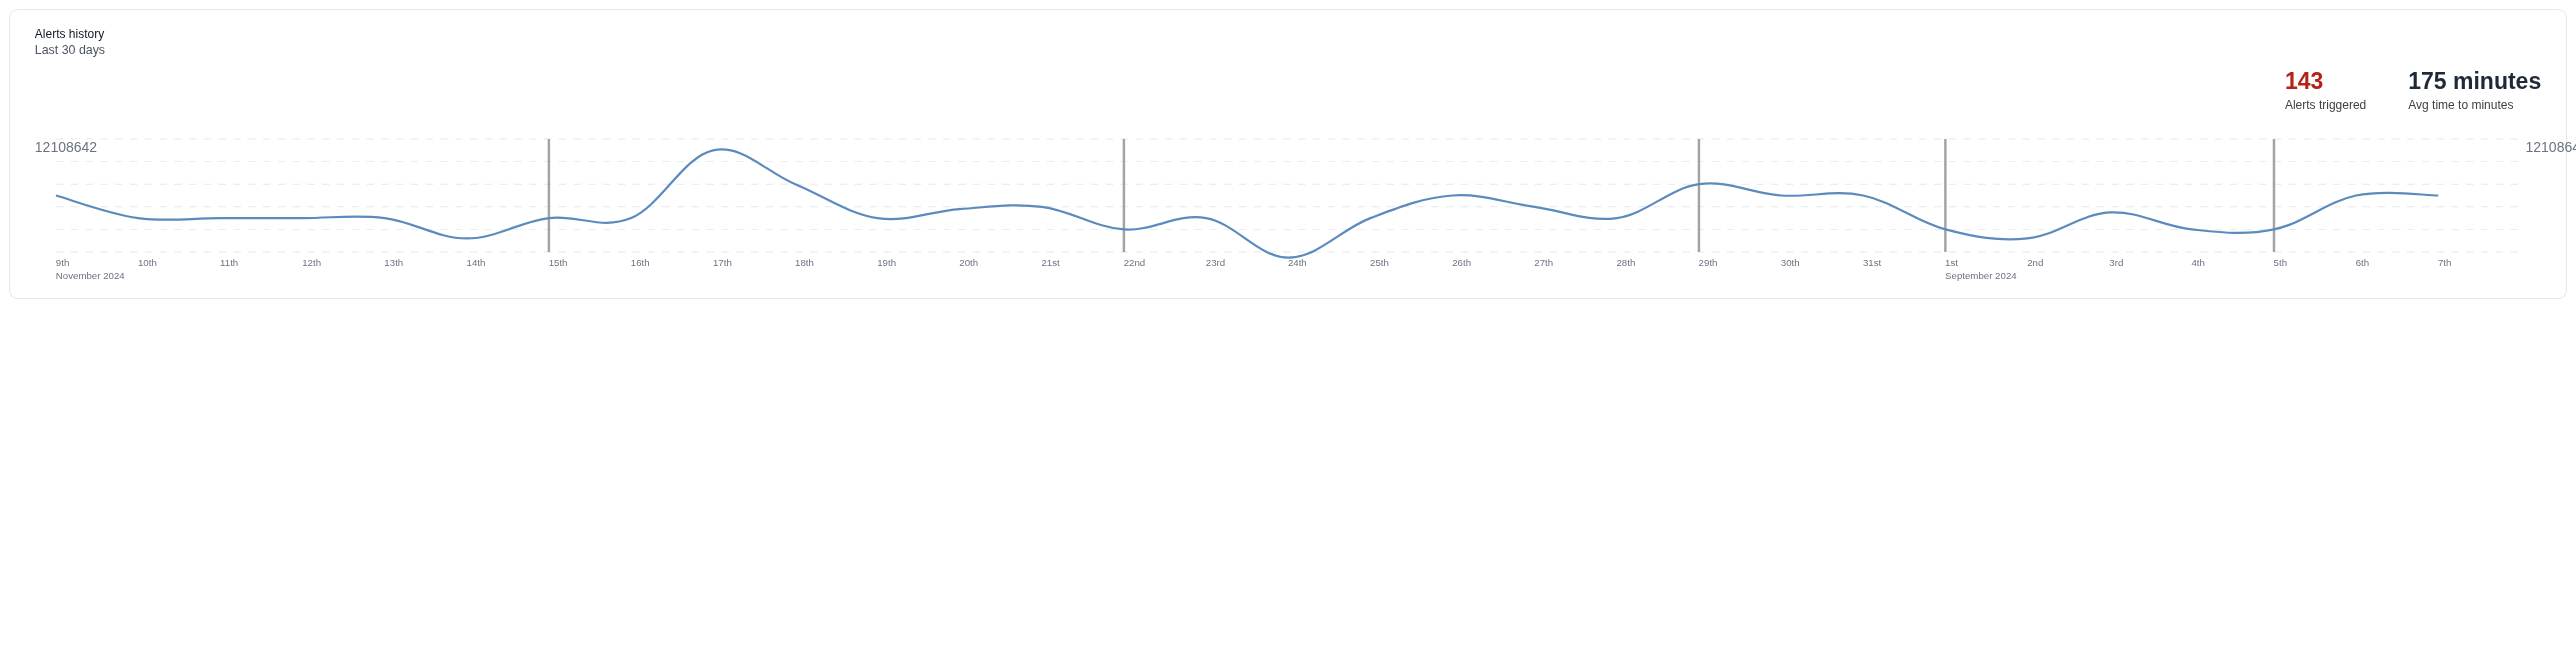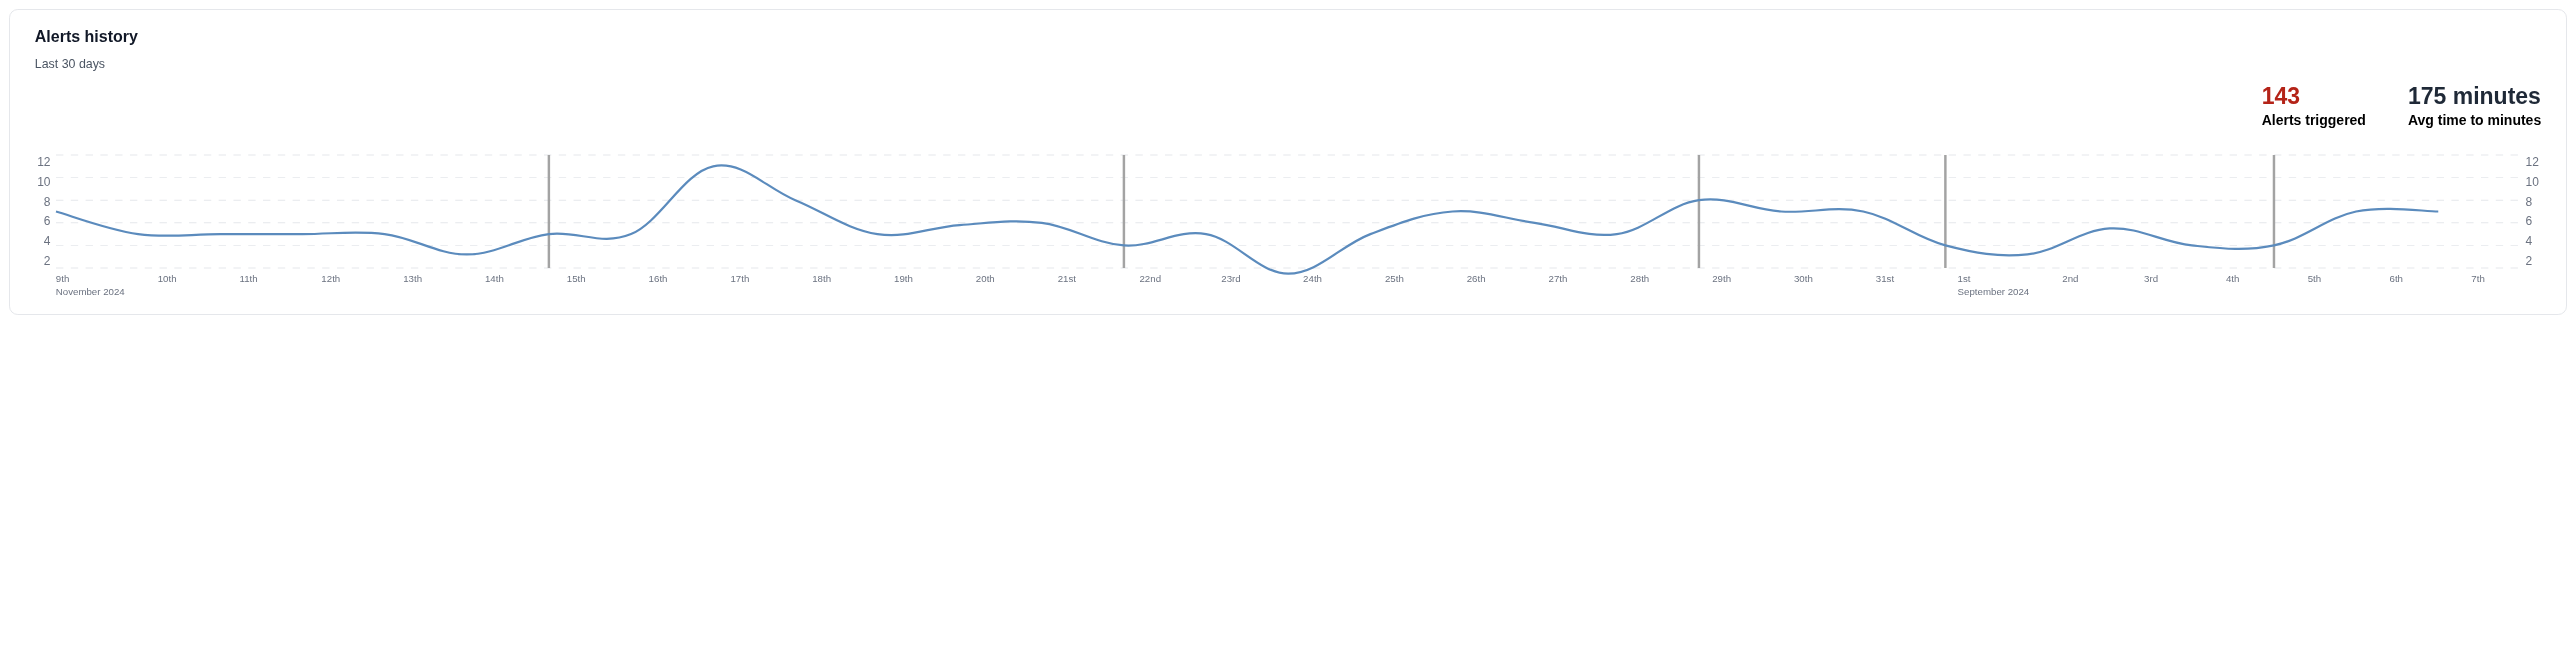--- a/index.html
+++ b/index.html
@@ -8,80 +8,78 @@
     background: #fff;
     padding: 8.8px;
   }
   .card {
     border: 0.9px solid #e5e7eb;
     border-radius: 8.8px;
     padding: 17.7px 25px 16px 25px;
     width: 100%;
   }
   .card-title {
-    font-size: 16px;
-    font-weight: 700;
+    font-size: 12px;
+    font-weight: 400;
     color: #111827;
     line-height: 1.3;
   }
   .card-subtitle {
     font-size: 12.4px;
     color: #4b5563;
-    margin-top: 9px;
+    margin-top: 0;
   }
   .stats {
     display: flex;
     gap: 42px;
     margin-top: 12.4px;
     justify-content: flex-end;
   }
   .stat-value {
     font-size: 23px;
     font-weight: 700;
     line-height: 1.1;
   }
   .stat-value.red { color: #b42318; }
   .stat-value.dark { color: #1f2937; }
   .stat-label {
-    font-size: 14px;
-    color: #000000;
+    font-size: 12px;
+    color: #404040;
     margin-top: 3.5px;
-    font-weight: bold;
   }
   .chart-area {
     margin-top: 26.5px;
     display: flex;
     align-items: stretch;
   }
   .y-axis {
     display: flex;
-    flex-direction: column;
+    flex-direction: row;
     justify-content: space-between;
-    font-size: 12px;
+    font-size: 14px;
     color: #6b7280;
     width: 21px;
     text-align: right;
     padding-right: 5.3px;
   }
   .y-axis.right { text-align: left; padding-right: 0; padding-left: 5.3px; }
   .plot {
     flex: 1;
     position: relative;
     height: 113px;
   }
   .plot svg { position: absolute; inset: 0; width: 100%; height: 100%; overflow: visible; }
   .gridline { stroke: #e5e7eb; stroke-dasharray: 3 3; stroke-width: 1; }
   .vline { stroke: #a3a3a3; stroke-width: 1; }
   .series { fill: none; stroke: #5b8bbd; stroke-width: 2.2; }
   .x-axis {
     display: flex;
     margin-top: 5.3px;
     margin-left: 21px;
     margin-right: 21px;
-    gap: 33px;
   }
   .x-tick {
     flex: 1;
     font-size: 9.7px;
     color: #6b7280;
     line-height: 1.3;
     text-align: left;
     white-space: nowrap;
   }
   .x-tick .month {

